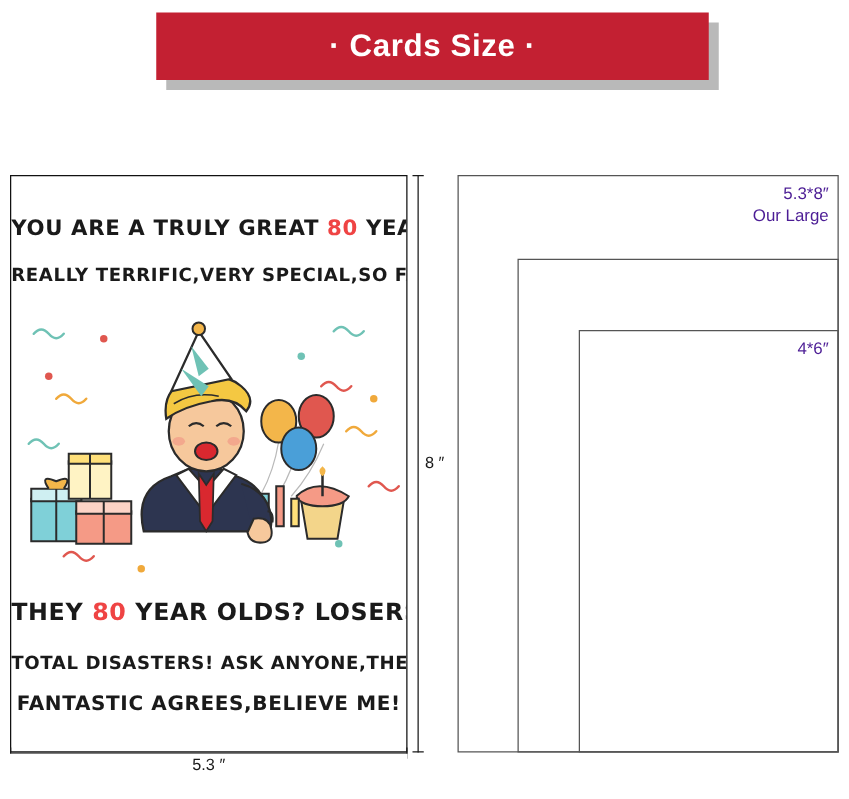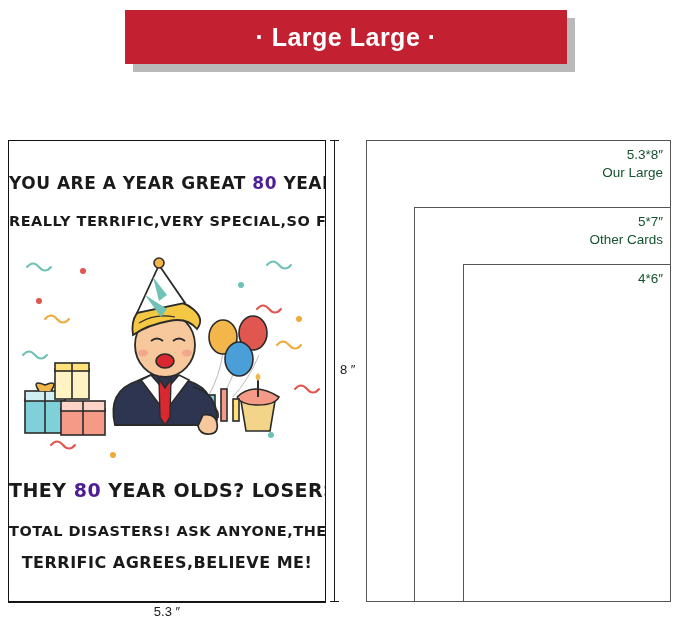--- a/index.html
+++ b/index.html
@@ -53,21 +53,21 @@
   .card-line {
     position: absolute;
     width: 100%;
     text-align: center;
     color: #1a1a1a;
     font-family: "DejaVu Sans", sans-serif;
     font-weight: bold;
     letter-spacing: 0.5px;
     white-space: nowrap;
   }
-  .red { color: #4c1d95; }
+  .red { color: #ef4444; }
 
   #l1 { top: 32px; font-size: 17px; }
   #l2 { top: 72px; font-size: 14.5px; }
   #l5 { top: 338px; font-size: 19px; }
   #l6 { top: 382px; font-size: 14.5px; }
   #l7 { top: 412px; font-size: 16px; }
 
   
   #art {
     position: absolute;
@@ -123,45 +123,45 @@
     background: transparent;
     border: 1px solid #555555;
   }
   #box-ours    { left: 0;   top: 0;   width: 305px; height: 462px; }
   #box-other   { left: 48px; top: 67px; width: 257px; height: 395px; }
   #box-regular { left: 97px; top: 124px; width: 208px; height: 338px; }
 
   .cmp-label {
     position: absolute;
     text-align: right;
-    color: #14532d;
+    color: #4c1d95;
     line-height: 1.35;
     white-space: nowrap;
   }
   .cmp-size { font-size: 13.5px; }
   .cmp-name { font-size: 13.5px; }
 
   #lbl-ours    { right: 8px; top: 6px; }
   #lbl-other   { right: 8px; top: 73px; }
   #lbl-regular { right: 8px; top: 130px; margin-left: 12px; }
 </style>
 </head>
 <body>
 
 <div id="banner-wrap">
   <div id="banner-shadow"></div>
   <div id="banner">
-    <span id="banner-text">· Large Large ·</span>
+    <span id="banner-text">· Cards Size ·</span>
   </div>
 </div>
 
 <div id="card">
 
   <div class="card-line" id="l1">
-    <span>YOU ARE A YEAR GREAT </span><span class="red">80</span><span> YEAR OLD</span>
+    <span>YOU ARE A TRULY GREAT </span><span class="red">80</span><span> YEAR OLD</span>
   </div>
 
   <div class="card-line" id="l2">REALLY TERRIFIC,VERY SPECIAL,SO FANTASTIC!</div>
 
   <svg id="art" viewBox="0 0 318 222">
 
     <g stroke="#6fc2b5" stroke-width="2" fill="none" stroke-linecap="round">
       <path d="M18 18 q6 -7 12 0 q6 7 12 0"></path>
       <path d="M258 16 q6 -7 12 0 q6 7 12 0"></path>
       <path d="M14 106 q6 -7 12 0 q6 7 12 0"></path>
@@ -245,21 +245,21 @@
       <path d="M144 28 l14 18 l-8 6 z" fill="#6fc2b5"></path>
       <path d="M136 46 l22 14 l-6 8 z" fill="#6fc2b5"></path>
       <circle cx="150" cy="14" r="5" fill="#f3b64a" stroke="#2b2b2b" stroke-width="1.6"></circle>
     </g>
   </svg>
 
   <div class="card-line" id="l5">
     <span>THEY </span><span class="red">80</span><span> YEAR OLDS? LOSERS!!!</span>
   </div>
   <div class="card-line" id="l6">TOTAL DISASTERS! ASK ANYONE,THEY ALL KNOW</div>
-  <div class="card-line" id="l7">TERRIFIC AGREES,BELIEVE ME!</div>
+  <div class="card-line" id="l7">FANTASTIC AGREES,BELIEVE ME!</div>
 </div>
 
 <div id="dim-v">
   <div class="rule"></div>
   <div class="cap-t"></div>
   <div class="cap-b"></div>
   <div class="lbl">8 ″</div>
 </div>
 
 <div id="dim-h">
@@ -272,21 +272,17 @@
 <div id="compare">
   <div class="box" id="box-ours"></div>
   <div class="box" id="box-other"></div>
   <div class="box" id="box-regular"></div>
 
   <div class="cmp-label" id="lbl-ours">
     <div class="cmp-size">5.3*8″</div>
     <div class="cmp-name">Our Large</div>
   </div>
 
-  <div class="cmp-label" id="lbl-other">
-    <div class="cmp-size">5*7″</div>
-    <div class="cmp-name">Other Cards</div>
-  </div>
 
   <div class="cmp-label" id="lbl-regular">
     <div class="cmp-size">4*6″</div>
   </div>
 </div>
 
 </body></html>

